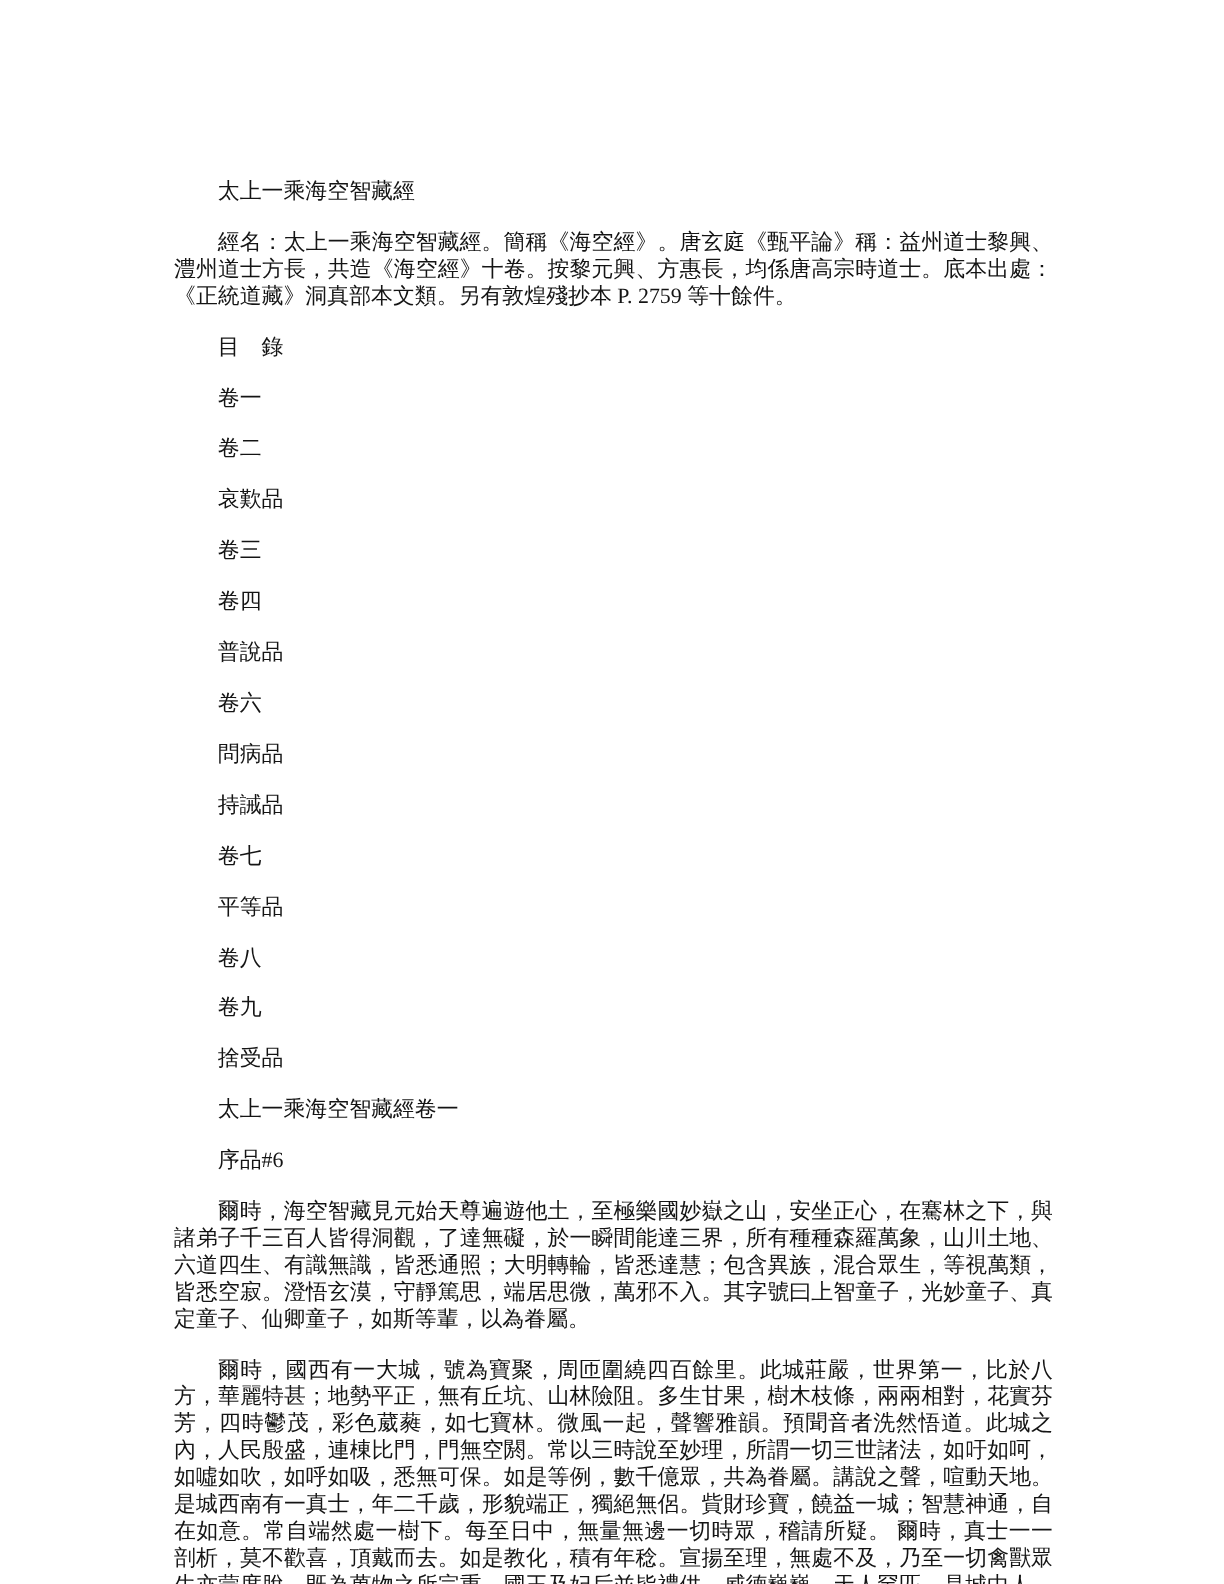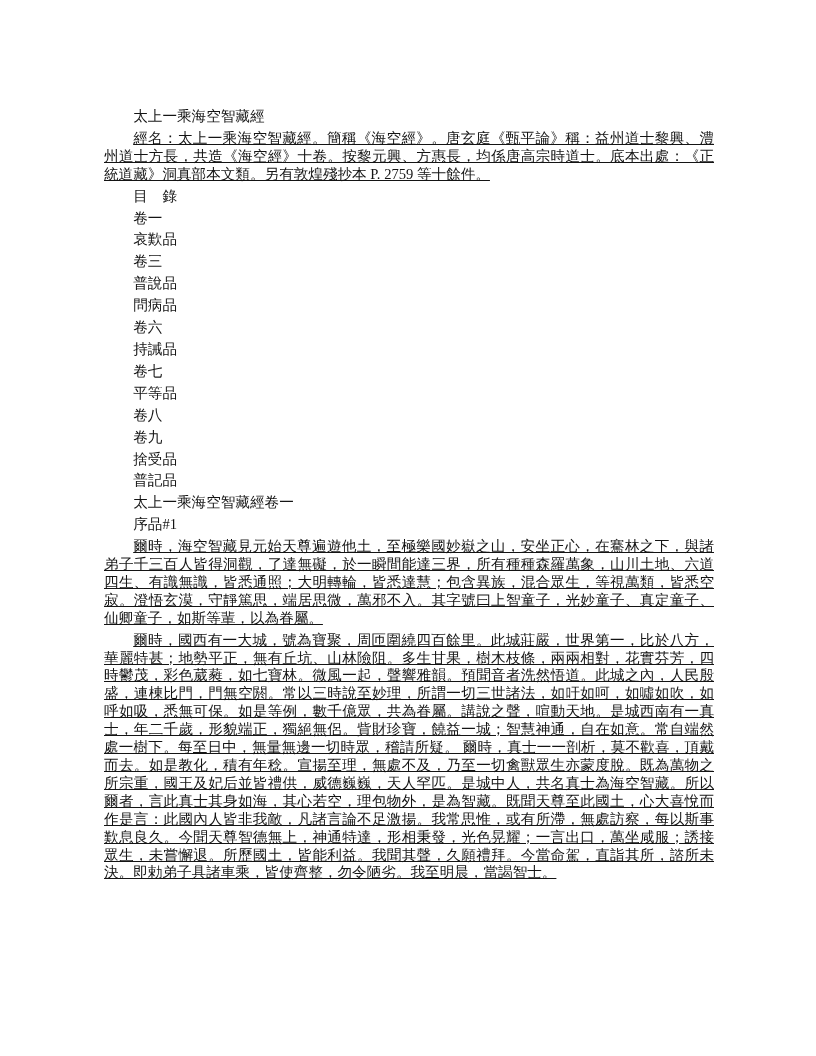--- a/index.html
+++ b/index.html
@@ -15,47 +15,47 @@
     top: 104px;
     left: 100px;
     width: 618px;
     font-family: "Liberation Serif", "DejaVu Serif", serif;
     font-size: 14.6px;
     line-height: 17.9px;
     color: #141414;
     letter-spacing: 0;
   }
   .page p {
-    margin: 4px;
+    margin: 16px;
     padding: 0;
     text-indent: 2em;
   }
   .para {
     text-align: justify;
     text-justify: inter-ideograph;
-    text-decoration: underline;
   }
 </style>
 </head>
 <body>
 
 <div class="page">
   <p>太上一乘海空智藏經</p>
   <p class="para">經名：太上一乘海空智藏經。簡稱《海空經》。唐玄庭《甄平論》稱：益州道士黎興、澧州道士方長，共造《海空經》十卷。按黎元興、方惠長，均係唐高宗時道士。底本出處：《正統道藏》洞真部本文類。另有敦煌殘抄本 P. 2759 等十餘件。</p>
   <p>目　錄</p>
   <p>卷一</p>
+  <p>卷二</p>
   <p>哀歎品</p>
   <p>卷三</p>
+  <p>卷四</p>
   <p>普說品</p>
+  <p>卷六</p>
   <p>問病品</p>
-  <p>卷六</p>
   <p>持誡品</p>
   <p>卷七</p>
   <p>平等品</p>
   <p>卷八</p>
   <p>卷九</p>
   <p>捨受品</p>
-  <p>普記品</p>
   <p>太上一乘海空智藏經卷一</p>
-  <p>序品#1</p>
+  <p>序品#6</p>
   <p class="para">爾時，海空智藏見元始天尊遍遊他土，至極樂國妙嶽之山，安坐正心，在騫林之下，與諸弟子千三百人皆得洞觀，了達無礙，於一瞬間能達三界，所有種種森羅萬象，山川土地、六道四生、有識無識，皆悉通照；大明轉輪，皆悉達慧；包含異族，混合眾生，等視萬類，皆悉空寂。澄悟玄漠，守靜篤思，端居思微，萬邪不入。其字號曰上智童子，光妙童子、真定童子、仙卿童子，如斯等輩，以為眷屬。</p>
   <p class="para">爾時，國西有一大城，號為寶聚，周匝圍繞四百餘里。此城莊嚴，世界第一，比於八方，華麗特甚；地勢平正，無有丘坑、山林險阻。多生甘果，樹木枝條，兩兩相對，花實芬芳，四時鬱茂，彩色葳蕤，如七寶林。微風一起，聲響雅韻。預聞音者洗然悟道。此城之內，人民殷盛，連棟比門，門無空閼。常以三時說至妙理，所謂一切三世諸法，如吁如呵，如噓如吹，如呼如吸，悉無可保。如是等例，數千億眾，共為眷屬。講說之聲，喧動天地。是城西南有一真士，年二千歲，形貌端正，獨絕無侶。貲財珍寶，饒益一城；智慧神通，自在如意。常自端然處一樹下。每至日中，無量無邊一切時眾，稽請所疑。 爾時，真士一一剖析，莫不歡喜，頂戴而去。如是教化，積有年稔。宣揚至理，無處不及，乃至一切禽獸眾生亦蒙度脫。既為萬物之所宗重，國王及妃后並皆禮供，威德巍巍，天人罕匹。是城中人，共名真士為海空智藏。所以爾者，言此真士其身如海，其心若空，理包物外，是為智藏。既聞天尊至此國土，心大喜悅而作是言：此國內人皆非我敵，凡諸言論不足激揚。我常思惟，或有所滯，無處訪察，每以斯事歎息良久。今聞天尊智德無上，神通特達，形相秉發，光色晃耀；一言出口，萬坐咸服；誘接眾生，未嘗懈退。所歷國土，皆能利益。我聞其聲，久願禮拜。今當命駕，直詣其所，諮所未決。即勅弟子具諸車乘，皆使齊整，勿令陋劣。我至明晨，當謁智士。</p>
 </div>
 
 </body></html>

